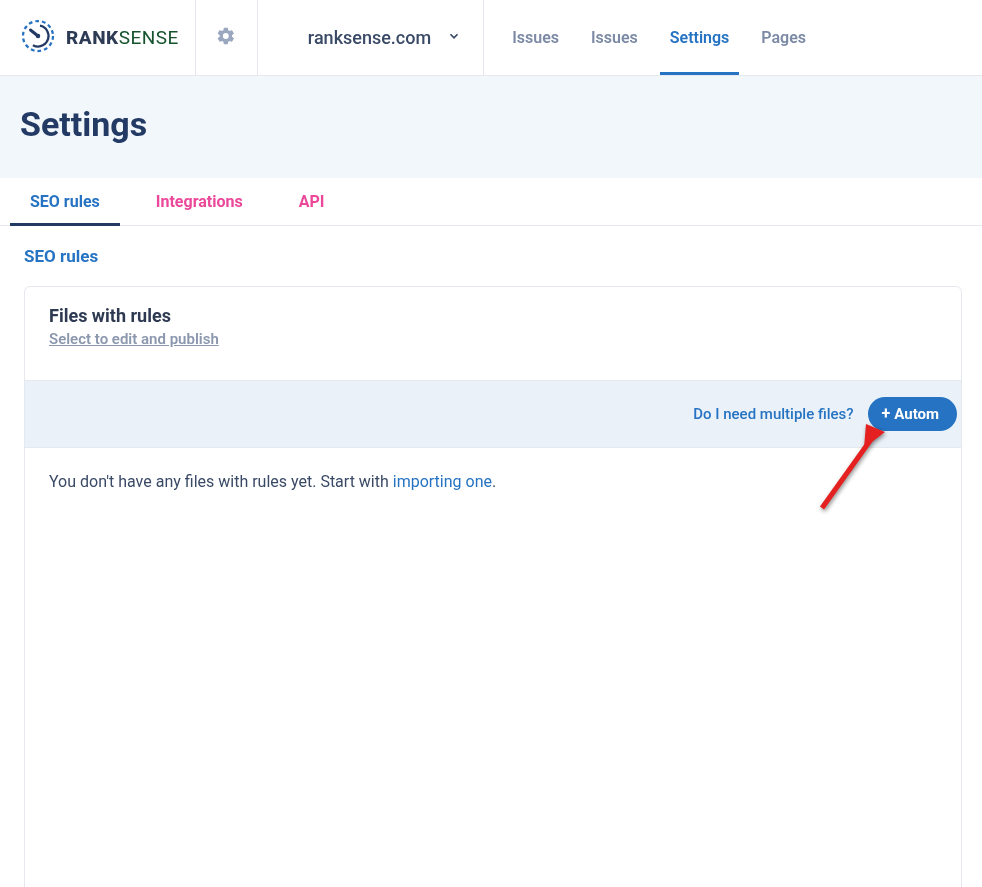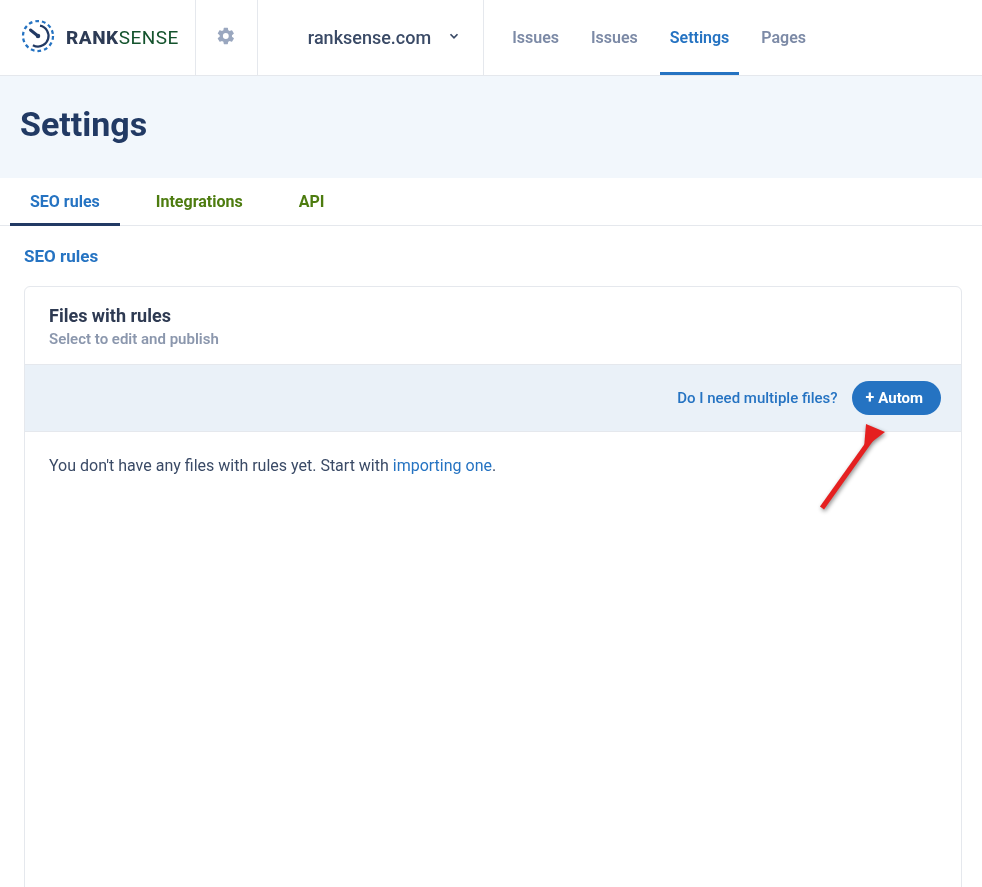--- a/index.html
+++ b/index.html
@@ -120,21 +120,21 @@
       display: flex;
       gap: 36px;
       padding: 0 20px;
       border-bottom: 1px solid #e5e8ed;
     }
     .sub-tab {
       position: relative;
       padding: 14px 10px 14px 10px;
       font-size: 16px;
       font-weight: 700;
-      color: #4d7c0f;
+      color: #ec4899;
       cursor: pointer;
     }
     .sub-tab.active {
       color: #2573c2;
     }
     .sub-tab.active::after {
       content: "";
       position: absolute;
       left: -10px;
       right: -10px;
@@ -151,36 +151,37 @@
     }
     
     .card {
       margin: 12px 20px 0px 24px;
       border: 1px solid #e5e8ed;
       border-radius: 6px;
       overflow: hidden;
       background: #fff;
     }
     .card-header {
-      padding: 18px 24px 16px 24px;
+      padding: 18px 24px 32px 24px;
     }
     .card-title {
       font-size: 18px;
       font-weight: 700;
       color: #2e3a52;
     }
     .card-subtitle {
       margin-top: 4px;
       font-size: 15px;
       font-weight: 600;
       color: #8b97ad;
+      text-decoration: underline;
     }
     .card-toolbar {
       background: #eaf1f8;
-      padding: 16px 20px;
+      padding: 16px 4px;
       border-top: 1px solid #e5e8ed;
       border-bottom: 1px solid #e5e8ed;
       display: flex;
       justify-content: flex-end;
       align-items: center;
       gap: 14px;
     }
     .help-link {
       color: #2573c2;
       font-size: 15px;

